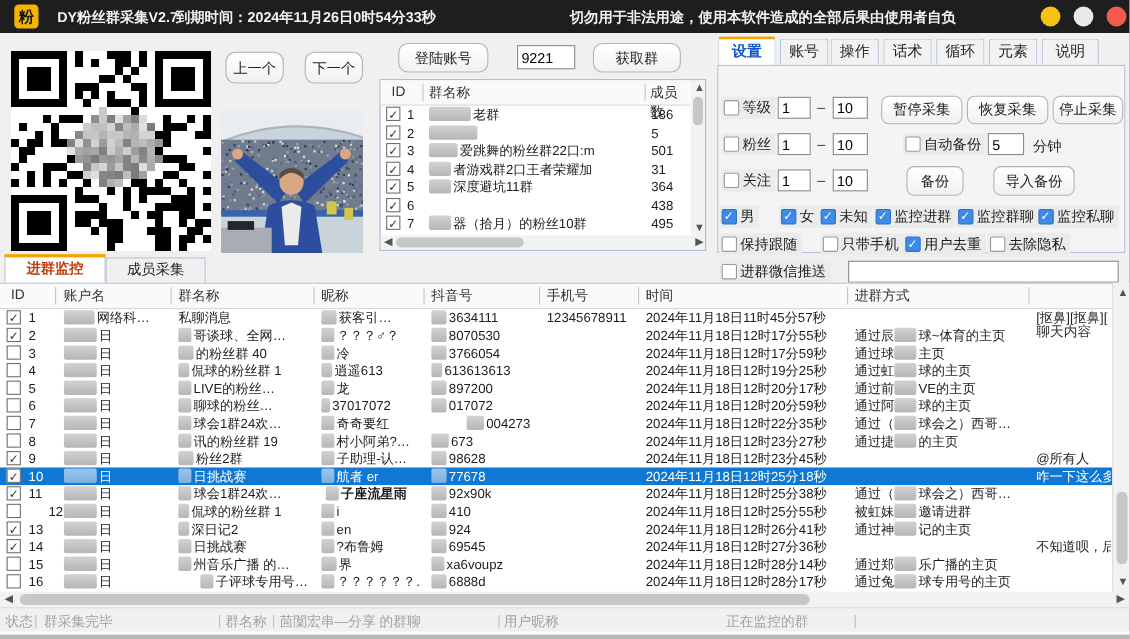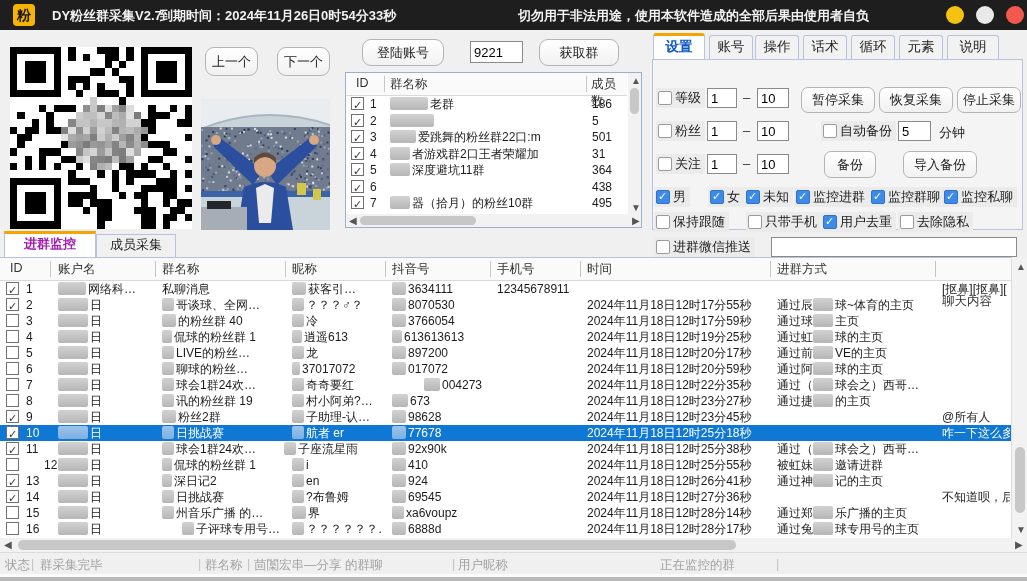--- a/index.html
+++ b/index.html
@@ -46,21 +46,21 @@
         background:#f2f2f2;text-align:center;line-height:22px;font-size:13.5px;color:#222;border-radius:3px 3px 0 0;}
   .rtab.active{background:#fff;border-top:3px solid #f7a300;color:#0a56c8;font-weight:bold;top:0;height:26px;line-height:22px;}
   .rbody{position:absolute;left:0;top:26px;width:371px;height:171px;background:#f4f4f4;
          border:1px solid #b6c3da;box-sizing:border-box;}
   .checkitem{position:absolute;display:flex;align-items:center;gap:3px;background:#ebebeb;
              padding:2px 4px 2px 2px;font-size:13px;height:20px;box-sizing:border-box;}
   .dash{position:absolute;font-size:13px;color:#333;}
   
   .mtab{position:absolute;top:234px;height:23px;box-sizing:border-box;border:1px solid #b6c3da;border-bottom:none;
         background:#f0f0f0;text-align:center;line-height:20px;font-size:13px;color:#222;}
-  .mtab.active{background:#fff;border-top:3px solid #f7a300;color:#a21caf;font-weight:bold;top:231px;height:26px;}
+  .mtab.active{background:#fff;border-top:3px solid #f7a300;color:#c2410c;font-weight:bold;top:231px;height:26px;}
   
   .mtable{position:absolute;left:0;top:257px;width:1011px;height:281px;background:#fff;
           border-top:1px solid #b6c3da;box-sizing:border-box;overflow:hidden;}
   .mhdr{position:absolute;left:0;top:0;width:1011px;height:22px;background:#fafafa;
         border-bottom:1px solid #d8d8d8;font-size:12.5px;color:#333;}
   .mrow{position:absolute;left:0;width:1011px;height:16px;line-height:16px;white-space:nowrap;}
   .mrow.sel{background:#0e78d4;color:#fff;}
   .mrow.sel .blur{background:linear-gradient(180deg,#9cc4ec,#7cb0e0);}
   .cell{position:absolute;top:0;height:16px;overflow:hidden;white-space:nowrap;}
   
@@ -888,21 +888,21 @@
       <div class="checkitem" style="left:1px;top:177px;">
         <span class="cb"></span>
         <span>进群微信推送</span>
       </div>
       <input class="input" style="left: 118px; top: 177px; width: 246px; height: 20px;" value="">
     </div>
   </div>
 
   <div id="mtabs">
       <div class="mtab active" style="left: 4px; width: 92px;">进群监控</div>
-      <div class="mtab" style="left: 96px; width: 80px;">成员采集</div>
+      <div class="mtab" style="left: 96px; width: 91px;">成员采集</div>
     </div>
 
   <div class="mtable">
     <div class="mhdr" id="mhdr">
         <span style="position: absolute; left: 10px; top: 3px;">ID</span>
         <span style="position: absolute; left: 58px; top: 3px;">账户名</span>
         <span style="position: absolute; left: 162px; top: 3px;">群名称</span>
         <span style="position: absolute; left: 292px; top: 3px;">昵称</span>
         <span style="position: absolute; left: 392px; top: 3px;">抖音号</span>
         <span style="position: absolute; left: 497px; top: 3px;">手机号</span>
@@ -922,20 +922,21 @@
         <div class="mrow" style="top: 23px;">
           <span class="cb on plain" style="position: absolute; left: 6px; top: 1px;"></span>
           <span class="cell" style="left: 26px; width: 22px;">1</span>
           <span class="cell" style="left: 58px; width: 94px;"><span class="blur" style="width: 28px;"></span><span>网络科…</span></span>
           <span class="cell" style="left: 162px; width: 121px;"><span>私聊消息</span></span>
           <span class="cell" style="left: 292px; width: 91px;"><span class="blur" style="width: 14px;"></span><span>获客引…</span></span>
           <span class="cell" style="left: 392px; width: 96px;"><span class="blur" style="width: 14px;"></span><span>3634111</span></span>
           <span class="cell" style="left: 497px; width: 82px;"><span>12345678911</span></span>
           <span class="cell" style="left: 777px; width: 156px;"></span>
           <span class="cell" style="left: 942px; width: 68px;"><span>[抠鼻][抠鼻][</span></span>
+          <span class="cell" style="left: 587px; width: 178px;">2024年11月18日11时45分57秒</span>
         </div>
         <div class="mrow" style="top: 39px;">
           <span class="cb on plain" style="position: absolute; left: 6px; top: 1px;"></span>
           <span class="cell" style="left: 26px; width: 22px;">2</span>
           <span class="cell" style="left: 58px; width: 94px;"><span class="blur" style="width: 30px;"></span><span>日</span></span>
           <span class="cell" style="left: 162px; width: 121px;"><span class="blur" style="width: 12px;"></span><span>哥谈球、全网…</span></span>
           <span class="cell" style="left: 292px; width: 91px;"><span class="blur" style="width: 12px;"></span><span>？？？♂？</span></span>
           <span class="cell" style="left: 392px; width: 96px;"><span class="blur" style="width: 14px;"></span><span>8070530</span></span>
           <span class="cell" style="left: 497px; width: 82px;"></span>
           <span class="cell" style="left: 777px; width: 156px;"><span>通过辰</span><span class="blur" style="width: 20px;"></span><span>球~体育的主页</span></span>
@@ -1036,21 +1037,21 @@
           <span class="cell" style="left: 497px; width: 82px;"></span>
           <span class="cell" style="left: 777px; width: 156px;"></span>
           <span class="cell" style="left: 942px; width: 68px;"><span>咋一下这么多人</span></span>
           <span class="cell" style="left: 587px; width: 178px;">2024年11月18日12时25分18秒</span>
         </div>
         <div class="mrow" style="top: 183px;">
           <span class="cb on plain" style="position: absolute; left: 6px; top: 1px;"></span>
           <span class="cell" style="left: 26px; width: 22px;">11</span>
           <span class="cell" style="left: 58px; width: 94px;"><span class="blur" style="width: 30px;"></span><span>日</span></span>
           <span class="cell" style="left: 162px; width: 121px;"><span class="blur" style="width: 12px;"></span><span>球会1群24欢…</span></span>
-          <span class="cell" style="left: 284px; width: 91px;"><span class="blur" style="width: 12px;"></span><span>子座流星雨</span></span>
+          <span class="cell" style="left: 296px; width: 91px; font-weight: bold;"><span class="blur" style="width: 12px;"></span><span>子座流星雨</span></span>
           <span class="cell" style="left: 392px; width: 96px;"><span class="blur" style="width: 14px;"></span><span>92x90k</span></span>
           <span class="cell" style="left: 497px; width: 82px;"></span>
           <span class="cell" style="left: 777px; width: 156px;"><span>通过（</span><span class="blur" style="width: 20px;"></span><span>球会之）西哥…</span></span>
           <span class="cell" style="left: 942px; width: 68px;"></span>
           <span class="cell" style="left: 587px; width: 178px;">2024年11月18日12时25分38秒</span>
         </div>
         <div class="mrow" style="top: 199px;">
           <span class="cb plain" style="position: absolute; left: 6px; top: 1px;"></span>
           <span class="cell" style="left: 44px; width: 22px;">12</span>
           <span class="cell" style="left: 58px; width: 94px;"><span class="blur" style="width: 30px;"></span><span>日</span></span>

